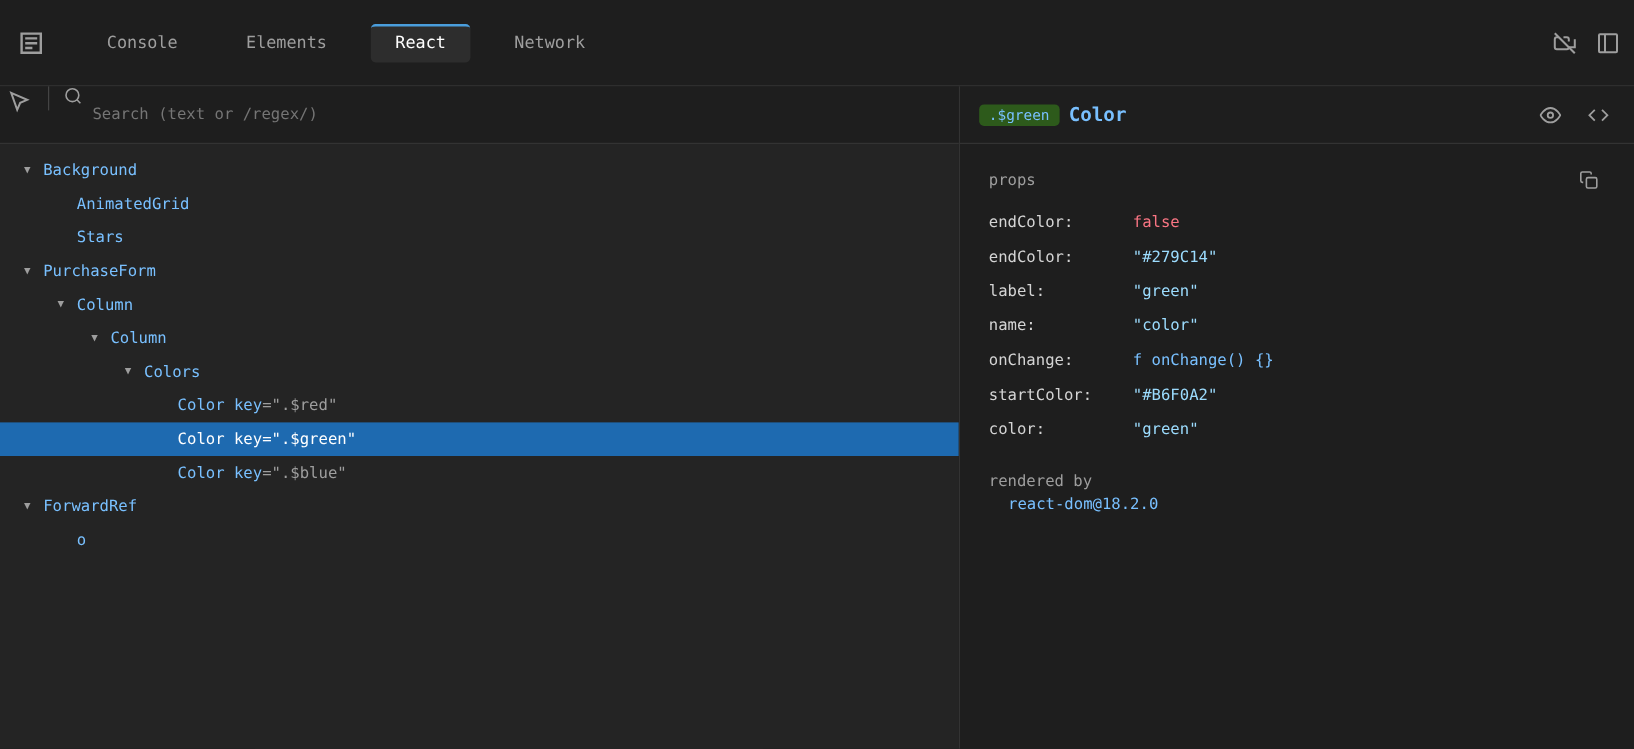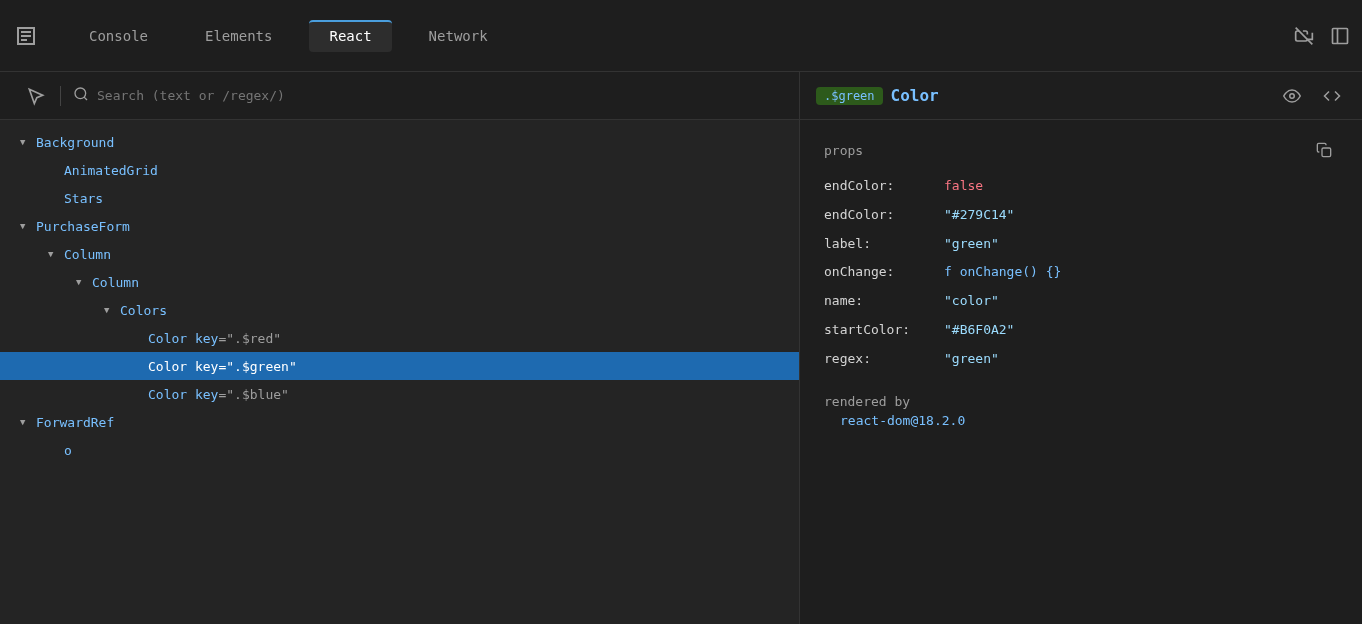--- a/index.html
+++ b/index.html
@@ -79,24 +79,23 @@
     .left-panel {
       width: 800px;
       border-right: 1px solid #333;
       display: flex;
       flex-direction: column;
     }
 
     
     .search-bar {
       display: flex;
-      align-items: center;
       height: 48px;
       border-bottom: 1px solid #333;
-      padding: 0 24px;
+      padding: 0 4px;
       gap: 8px;
       background: #1e1e1e;
     }
 
     .search-cursor-icon {
       color: #9e9e9e;
       width: 24px;
       height: 24px;
       display: flex;
       align-items: center;
@@ -459,36 +458,36 @@
         <span class="prop-key">endColor:</span>
         <span class="prop-value-string">"#279C14"</span>
       </div>
 
       <div class="prop-row">
         <span class="prop-key">label:</span>
         <span class="prop-value-string">"green"</span>
       </div>
 
       <div class="prop-row">
+        <span class="prop-key">name:</span>
+        <span class="prop-value-string">"color"</span>
+      </div>
+
+      <div class="prop-row">
         <span class="prop-key">onChange:</span>
         <span class="prop-value-func">f onChange() {}</span>
       </div>
 
       <div class="prop-row">
-        <span class="prop-key">name:</span>
-        <span class="prop-value-string">"color"</span>
-      </div>
-
-      <div class="prop-row">
         <span class="prop-key">startColor:</span>
         <span class="prop-value-string">"#B6F0A2"</span>
       </div>
 
       <div class="prop-row">
-        <span class="prop-key">regex:</span>
+        <span class="prop-key">color:</span>
         <span class="prop-value-string">"green"</span>
       </div>
 
       <div class="rendered-by">
         <span>rendered by</span>
         <div class="rendered-value">react-dom@18.2.0</div>
       </div>
     </div>
 
   </div>

